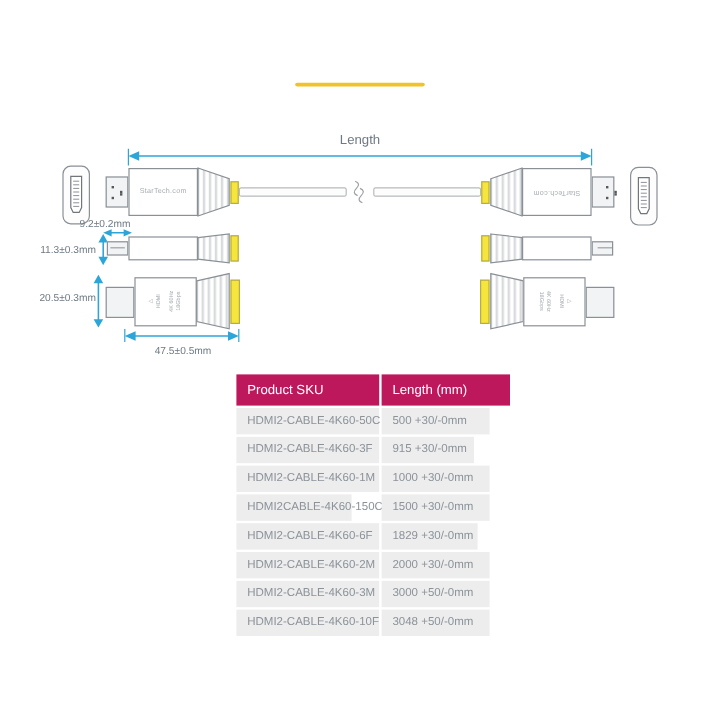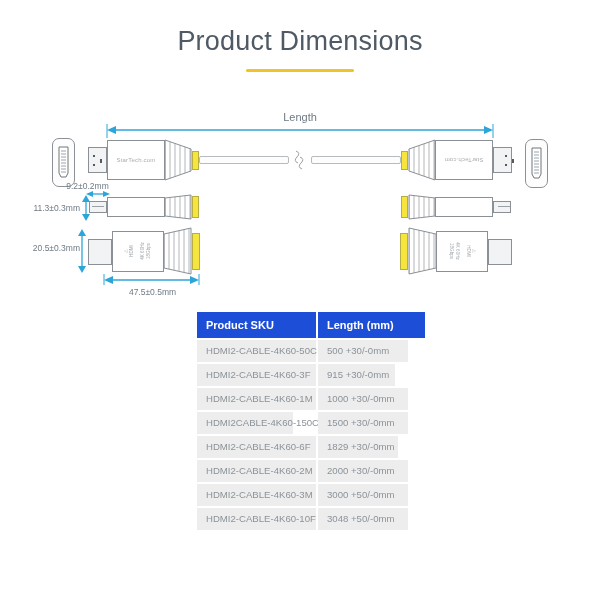--- a/index.html
+++ b/index.html
@@ -31,42 +31,41 @@
   .dim-label.center { text-align:center; }
   .length-label { position:absolute; font-size:11px; color:#6e7a84; text-align:center; }
 
   .print { position:absolute; color:#a2a9af; font-size:4.6px; line-height:5.6px;
            text-align:center; white-space:nowrap; }
   .rotL { transform:rotate(-90deg); }
   .rotR { transform:rotate(90deg); }
   .print span { display:block; }
 
   
-  .th { position:absolute; background:#1d4ed8; color:#ffffff; font-size:11px;
-        font-weight:700; line-height:26px; padding-left:9px; height:26px; }
+  .th { position:absolute; background:#be185d; color:#ffffff; font-size:11px;
+        font-weight:400; line-height:26px; padding-left:9px; height:26px; }
   .td { position:absolute; background:#ededee; color:#8b9399; font-size:9.6px;
         line-height:22px; padding-left:9px; height:22px; white-space:nowrap; }
 
   svg { display:block; }
 </style>
 </head>
 <body>
 
 <div class="page">
 
   <svg width="0" height="0" style="position:absolute">
     <defs>
       <pattern id="ribp" width="5" height="4" patternUnits="userSpaceOnUse">
         <rect width="5" height="4" fill="#ffffff"></rect>
         <rect width="2" height="4" fill="#d8dadc"></rect>
       </pattern>
     </defs>
   </svg>
 
-  <div class="title">Product Dimensions</div>
   <div class="underline"></div>
 
   <div>
 
     <div class="length-label" style="left:250px;top:111px;width:100px;">Length</div>
     <svg class="abs" style="left:105px;top:122px;" width="390" height="18">
       <line x1="2" y1="2" x2="2" y2="16" stroke="#2ca5d8" stroke-width="1"></line>
       <line x1="388" y1="2" x2="388" y2="16" stroke="#2ca5d8" stroke-width="1"></line>
       <line x1="8" y1="8" x2="382" y2="8" stroke="#2ca5d8" stroke-width="1.4"></line>
       <polygon points="2,8 11,4 11,12" fill="#2ca5d8"></polygon>

